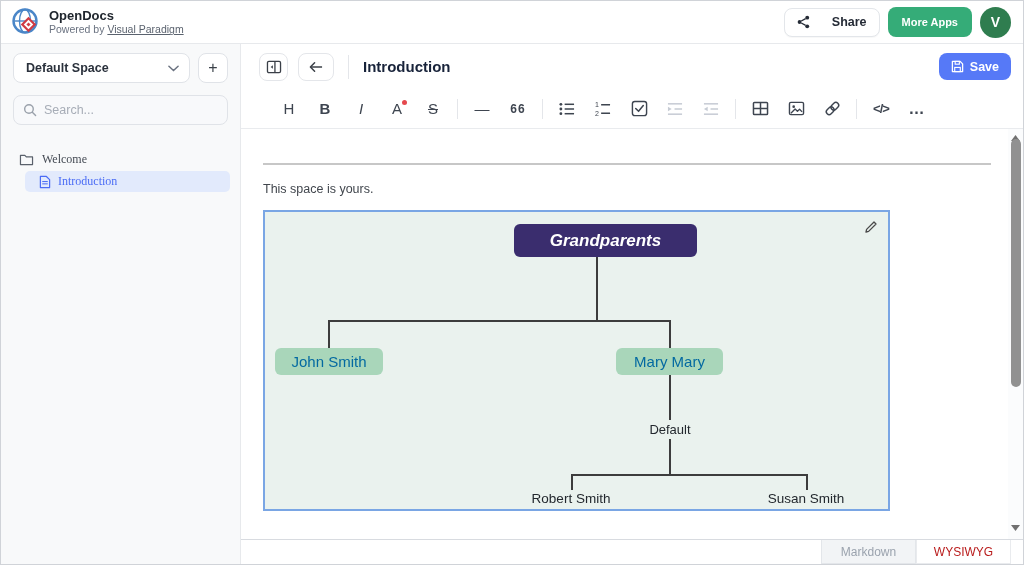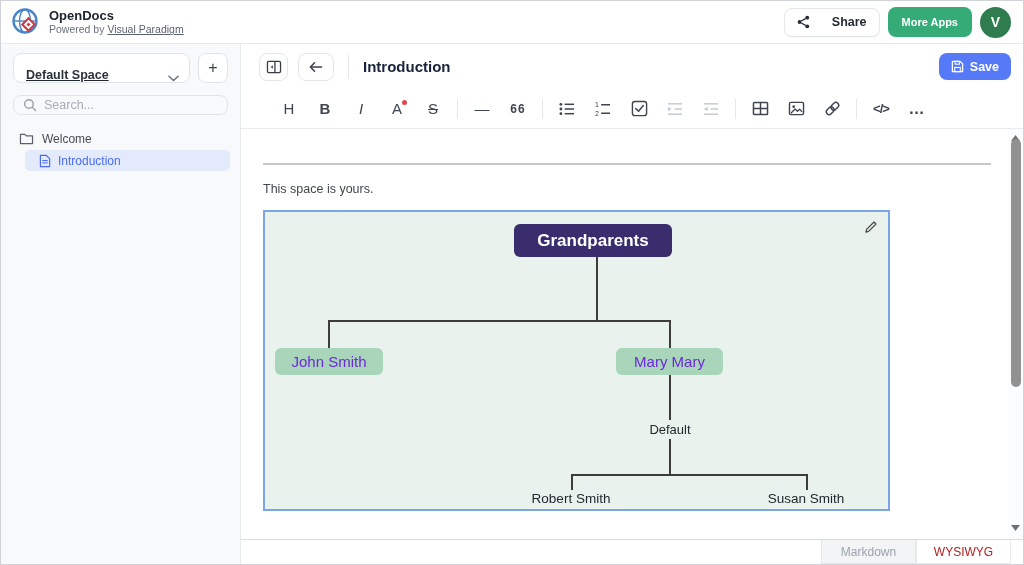--- a/index.html
+++ b/index.html
@@ -16,28 +16,28 @@
   .powered a { color:#5a626e; text-decoration:underline; cursor:pointer; }
   .header-spacer { flex:1; }
   .btn-share { display:flex; align-items:center; gap:22px; height:29px; padding:0 12px; background:#fff; border:1px solid #e3e6ea; border-radius:8px; font-size:12.5px; font-weight:bold; color:#252b36; cursor:pointer; box-shadow:0 1px 1px rgba(0,0,0,.03); }
   .btn-moreapps { height:30px; padding:0 14px; margin-left:8px; background:#35ac78; border:none; border-radius:8px; font-size:11px; font-weight:bold; color:#fff; cursor:pointer; }
   .avatar { width:31px; height:31px; margin-left:8px; border-radius:50%; background:#2f7d4f; color:#fff; font-size:14px; font-weight:bold; display:flex; align-items:center; justify-content:center; cursor:pointer; }
 
   
   .body-row { flex:1; display:flex; min-height:0; }
   .sidebar { width:240px; flex:0 0 240px; background:#f8f9fa; border-right:1px solid #e7e9ec; padding-top:9px; }
   .space-row { display:flex; gap:8px; padding:0 12px; }
-  .space-select { flex:1; height:30px; background:#fff; border:1px solid #e0e3e8; border-radius:8px; display:flex; align-items:flex-end; padding:0 10px 0 12px; cursor:pointer;text-decoration:underline; }
+  .space-select { flex:1; height:30px; background:#fff; border:1px solid #e0e3e8; border-radius:8px; display:flex; align-items:center; padding:0 10px 0 12px; cursor:pointer; }
   .space-select .lbl { flex:1; font-size:12.5px; font-weight:bold; color:#2a313c; }
   .btn-add { width:30px; height:30px; background:#fff; border:1px solid #e0e3e8; border-radius:8px; font-size:16px; color:#3a4048; cursor:pointer; line-height:26px; text-align:center; }
   .search-row { padding:0 12px; margin-top:12px; }
-  .search-box { height:20px; border:1px solid #e0e3e8; border-radius:8px; background:#f8f9fb; display:flex; align-items:center; padding:0 9px; }
+  .search-box { height:30px; border:1px solid #e0e3e8; border-radius:8px; background:#f8f9fb; display:flex; align-items:center; padding:0 9px; }
   .search-box input { border:none; outline:none; background:transparent; font-size:12.5px; color:#3a4048; margin-left:7px; width:170px; font-family:"Liberation Sans", sans-serif; }
   .search-box input::placeholder { color:#a7adb7; }
-  .tree { margin-top:13px; }
+  .tree { margin-top:24px;font-family:Liberation Serif, serif; }
   .tree-row { display:flex; align-items:center; height:21px; padding-left:18px; font-size:12px; color:#454b54; cursor:pointer; }
   .tree-row .tlabel { margin-left:8px; }
   .tree-row-selected { margin:1px 10px 0 24px; padding-left:14px; height:21px; background:#e2eafc; border-radius:5px; display:flex; align-items:center; font-size:12px; color:#4b6cf5; cursor:pointer; }
   .tree-row-selected .tlabel { margin-left:7px; }
 
   
   .main { flex:1; display:flex; flex-direction:column; min-width:0; }
   .topbar { height:45px; flex:0 0 45px; display:flex; align-items:center; padding:0 12px 0 18px; background:#fff; }
   .icon-btn { width:29px; height:28px; background:#fff; border:1px solid #e4e6ea; border-radius:8px; display:flex; align-items:center; justify-content:center; cursor:pointer; }
   .icon-btn + .icon-btn { margin-left:10px; width:36px; }
@@ -58,22 +58,22 @@
   .red-dot { position:absolute; top:5px; right:8px; width:5px; height:5px; border-radius:50%; background:#e5484d; }
   .tdiv { width:1px; height:20px; background:#e4e6ea; margin:0 6px; }
 
   
   .editor { flex:1; position:relative; background:#fff; min-height:0; padding:24px 0 0 22px; }
   .doc-h1 { font-size:22px; font-weight:bold; color:#1e1e1e; display:flex; align-items:center; gap:8px; }
   .doc-hr { width:728px; height:2px; background:#c7c7c7; margin-top:10px; }
   .doc-p { margin-top:17px; font-size:12.5px; color:#41464d; }
   .embed { margin-top:14px; width:627px; height:301px; border:2px solid #7aa6e4; background:#eaf2ee; position:relative; overflow:hidden; }
   .tline { position:absolute; background:#3d3d3d; }
-  .node-root { position:absolute; left:249px; top:12px; width:158px; height:33px; background:#3a2d6e; border-radius:6px; color:#fff; font-size:17px; font-weight:bold; text-align:center; line-height:33px; }
-  .node-member { position:absolute; width:108px; height:27px; background:#a9d6ba; border-radius:6px; color:#6d28d9; font-size:15px; text-align:center; line-height:27px; }
+  .node-root { position:absolute; left:249px; top:12px; width:183px; height:33px; background:#3a2d6e; border-radius:6px; color:#fff; font-size:17px; font-weight:bold; text-align:center; line-height:33px;font-style:italic; }
+  .node-member { position:absolute; width:108px; height:27px; background:#a9d6ba; border-radius:6px; color:#0369a1; font-size:15px; text-align:center; line-height:27px; }
   .node-label { position:absolute; font-size:13px; color:#23282e; text-align:center; }
   .embed-edit { position:absolute; top:7px; right:9px; width:16px; height:16px; cursor:pointer; }
 
   
   .scrollbar { position:absolute; top:0; right:0; bottom:0; width:15px; background:#fbfcfd; }
   .sb-arrow { position:absolute; left:0; width:15px; height:14px; display:flex; align-items:center; justify-content:center; cursor:pointer; }
   .sb-arrow svg { display:block; }
   .sb-up { top:2px; }
   .sb-down { bottom:4px; }
   .sb-thumb { position:absolute; left:2.5px; top:10px; width:10px; height:248px; background:#919191; border-radius:5px; cursor:pointer; }

